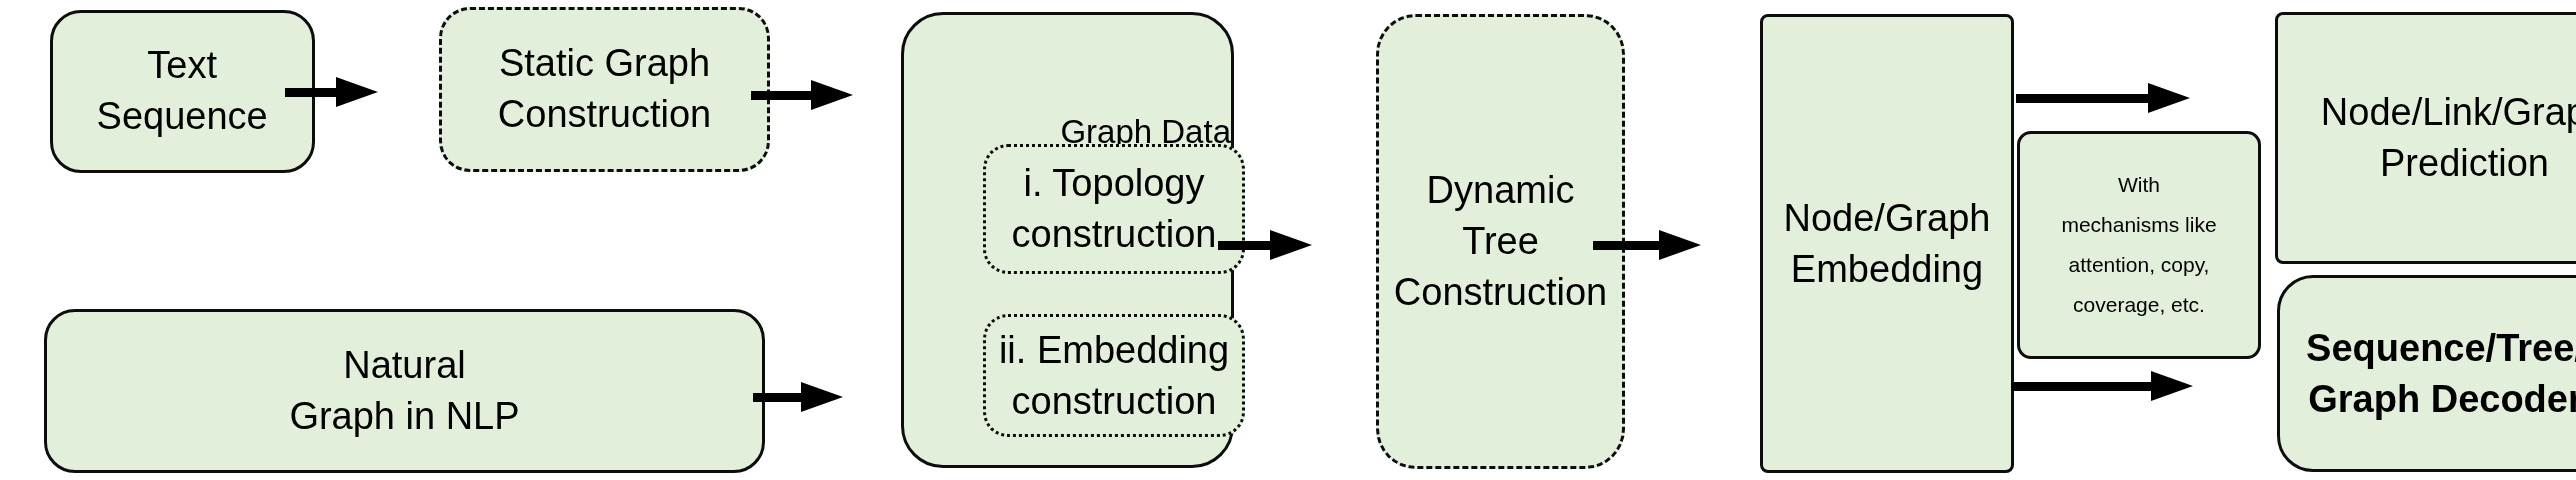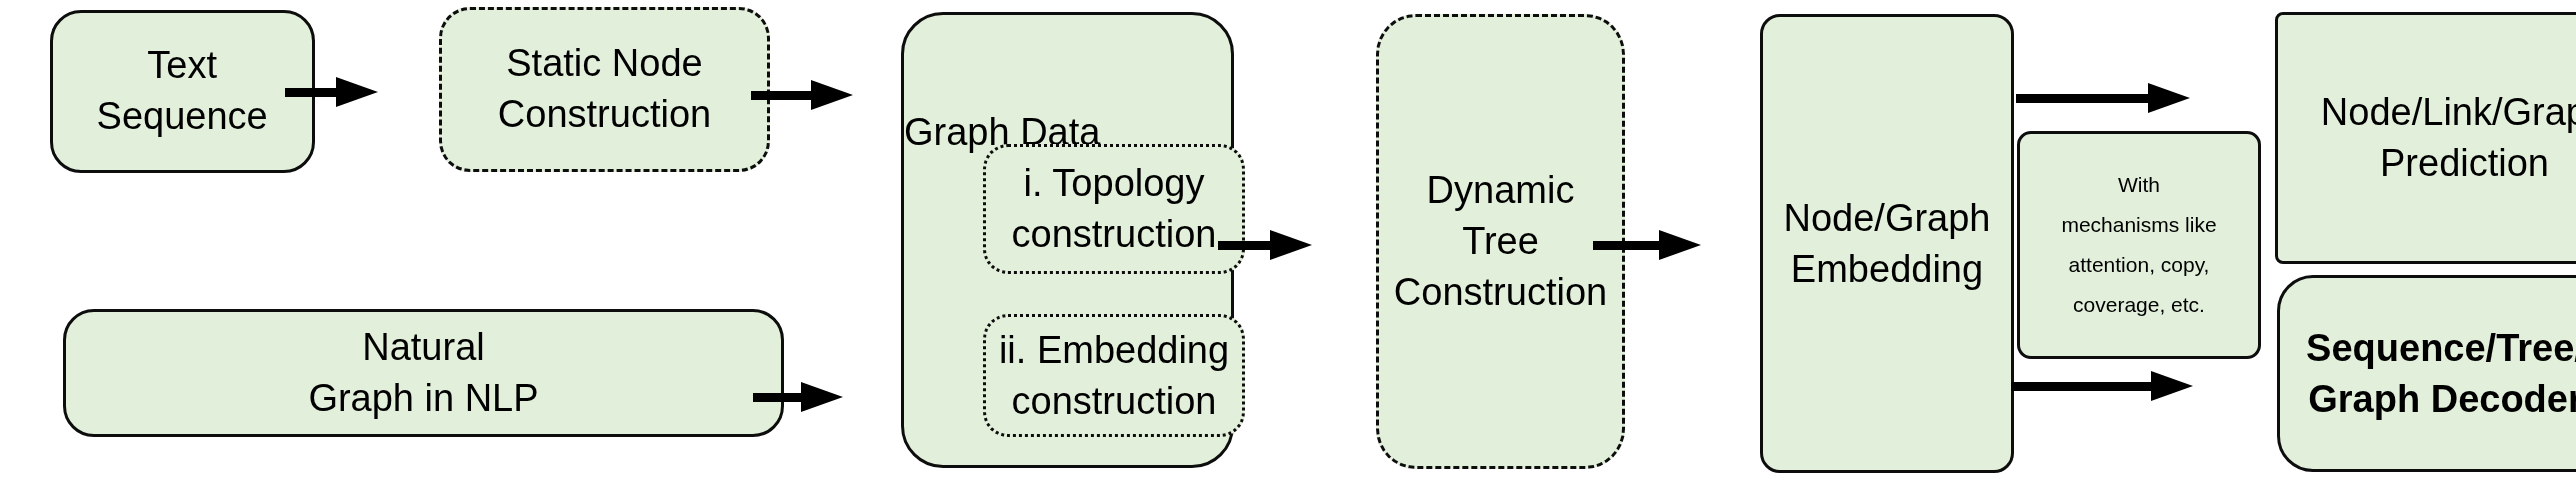--- a/index.html
+++ b/index.html
@@ -38,33 +38,33 @@
     border-width: 3.4px;
   }
   .dotted {
     border-style: dotted;
     border-width: 3.4px;
     border-radius: 25px;
   }
   
   .b-text-sequence   { left: 5.7px;    top: 9.6px;  width: 265px; height: 163px; }
   .b-static          { left: 395px;  top: 6.7px;   width: 331px; height: 165px; }
-  .b-natural         { left: 19px;    top: 309px; width: 721px; height: 128px; }
+  .b-natural         { left: 0;    top: 309px; width: 721px; height: 164px; }
   .b-graph-data      { left: 857px;  top: 12.4px;  width: 333px; height: 456px; border-radius: 42px; display: block; }
   .gd-title {
     margin-top: 44px;
     width: 100%;
-    text-align: left;
-    font-size: 38px;
+    text-align: right;
+    font-size: 33px;
     line-height: 44px;
   }
   .b-topology        { left: 35px;  top: 129px; width: 262px; height: 130px; }
   .b-embedding-c     { left: 35px;  top: 299px; width: 262px; height: 123px; }
   .b-dynamic         { left: 1332px; top: 14.4px;  width: 249px; height: 455px; border-radius: 40px; }
-  .b-node-embedding  { left: 1716px; top: 14.4px;  width: 254px; height: 459px; border-radius: 20px; }
+  .b-node-embedding  { left: 1716px; top: 14.4px;  width: 254px; height: 459px; border-radius: 8px; }
   .b-mechanisms      { left: 1973px; top: 131px; width: 244px; height: 228px; border-radius: 14px;
                        font-size: 21px; line-height: 40px; }
   .b-prediction      { left: 2231px; top: 12.4px;  width: 339px; height: 252px; border-radius: 8px; padding-left: 40px; }
   .b-decoder         { left: 2233px; top: 275px; width: 337px; height: 197px; border-radius: 36px; font-weight: bold; }
   
   .arrow { position: absolute; height: 31px; }
   .arrow .shaft {
     position: absolute;
     left: 0; right: 36px;
     top: 10.5px; height: 9.6px;
@@ -92,21 +92,21 @@
 <div class="canvas">
 
   <div class="box b-text-sequence">Text
 Sequence</div>
 
   <div class="arrow a1">
     <div class="shaft"></div>
     <div class="head"></div>
   </div>
 
-  <div class="box dashed b-static">Static Node
+  <div class="box dashed b-static">Static Graph
 Construction</div>
 
   <div class="arrow a2">
     <div class="shaft"></div>
     <div class="head"></div>
   </div>
 
   <div class="box b-natural">Natural
 Graph in NLP</div>
 

